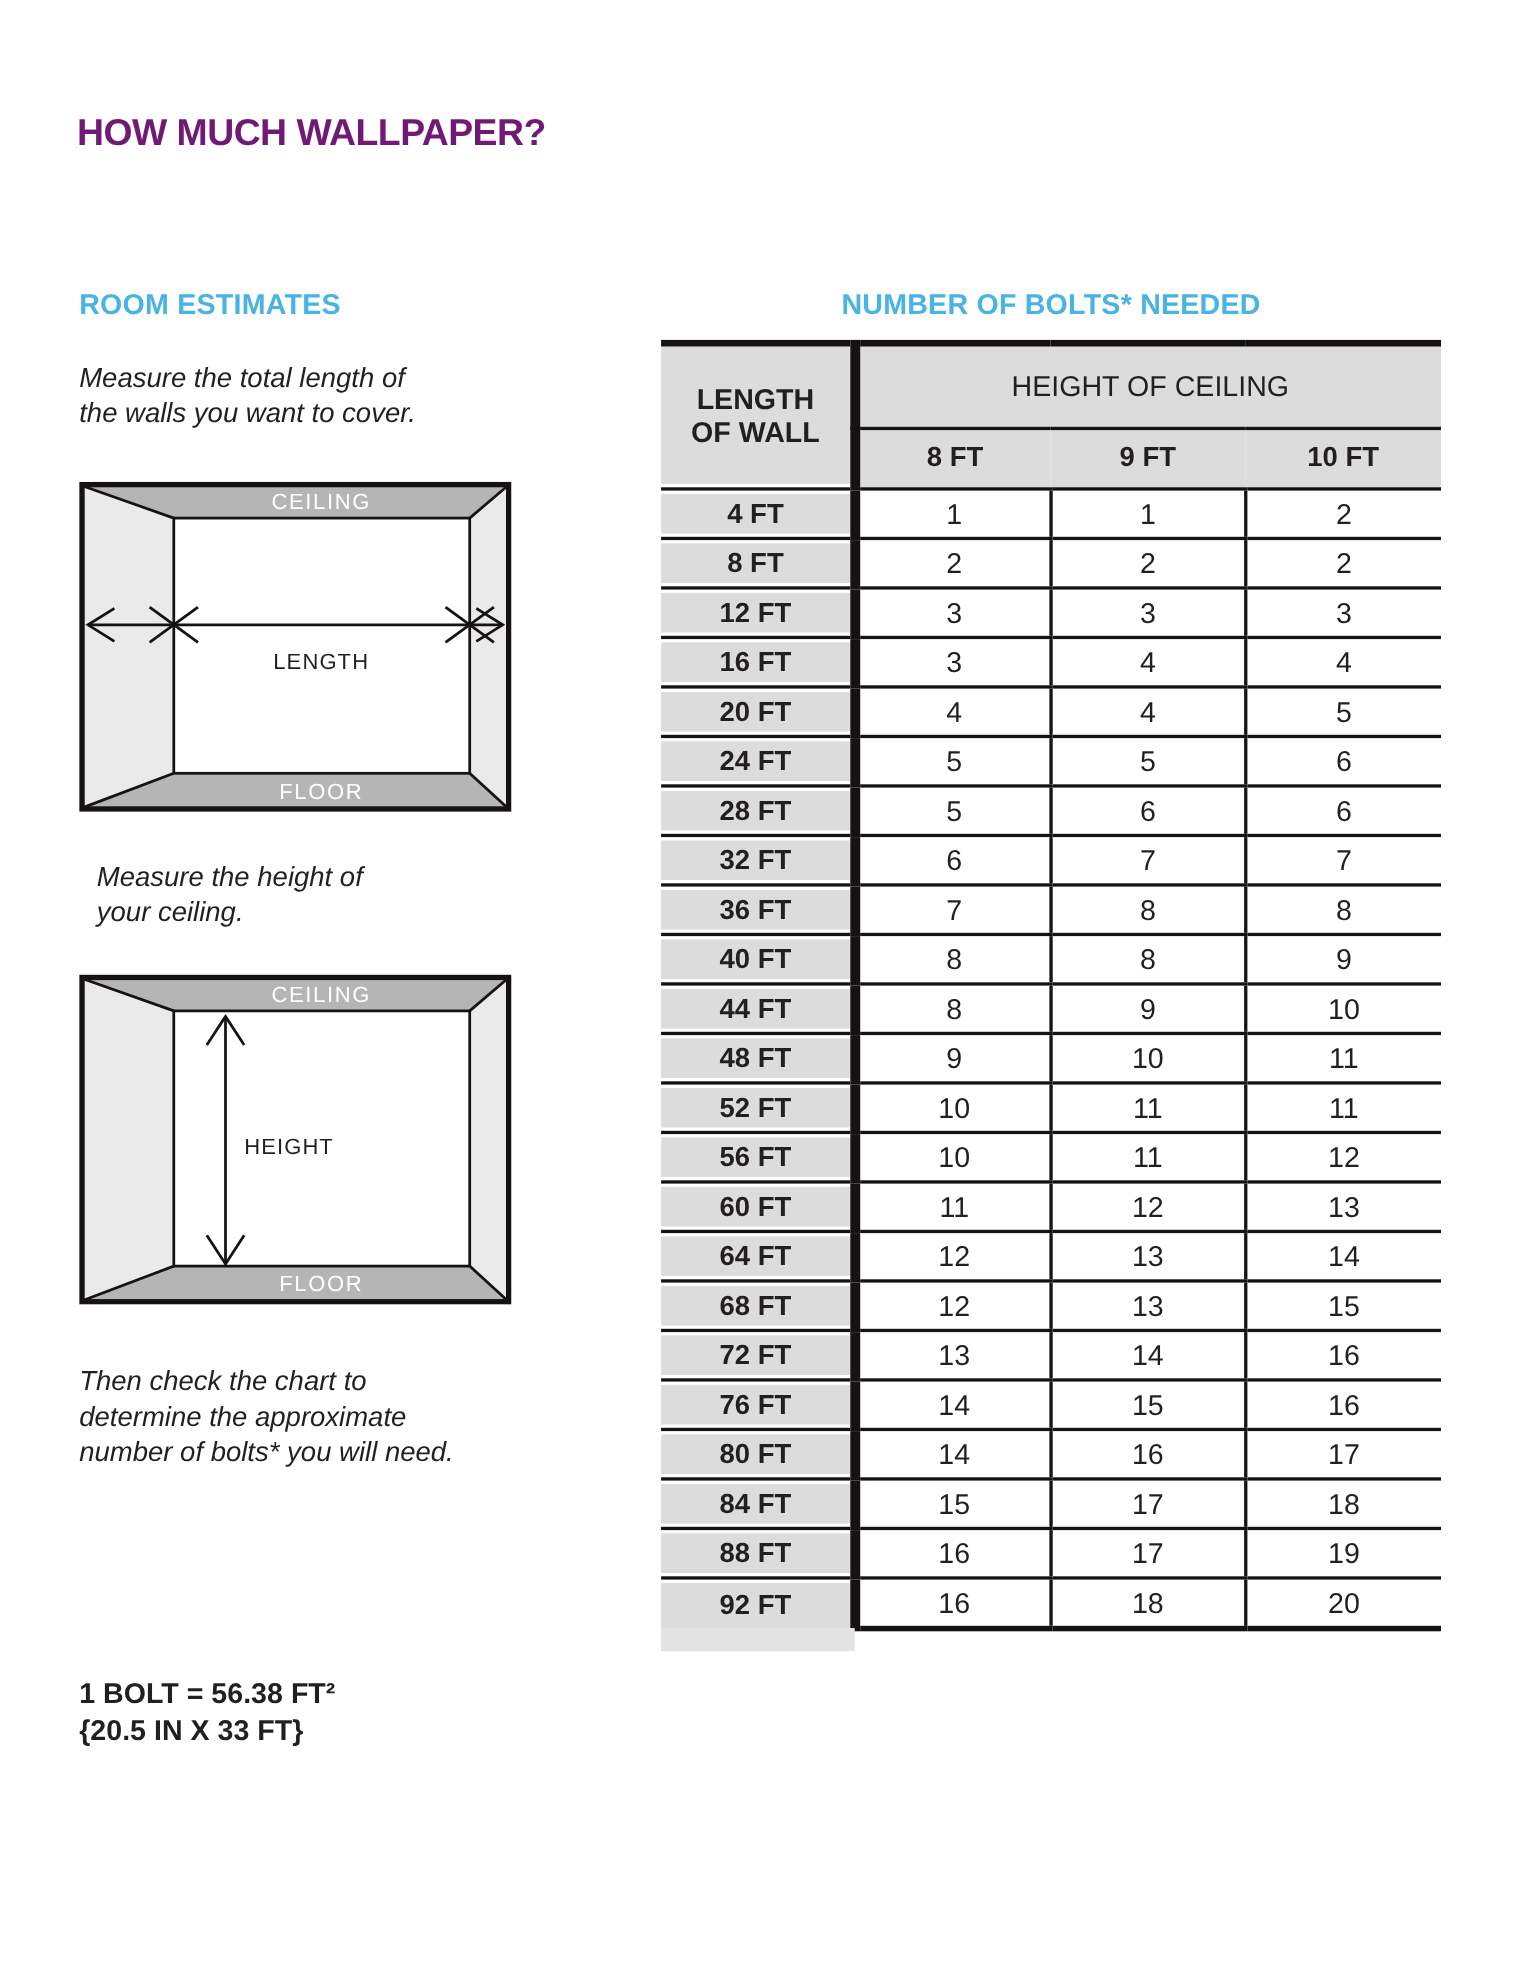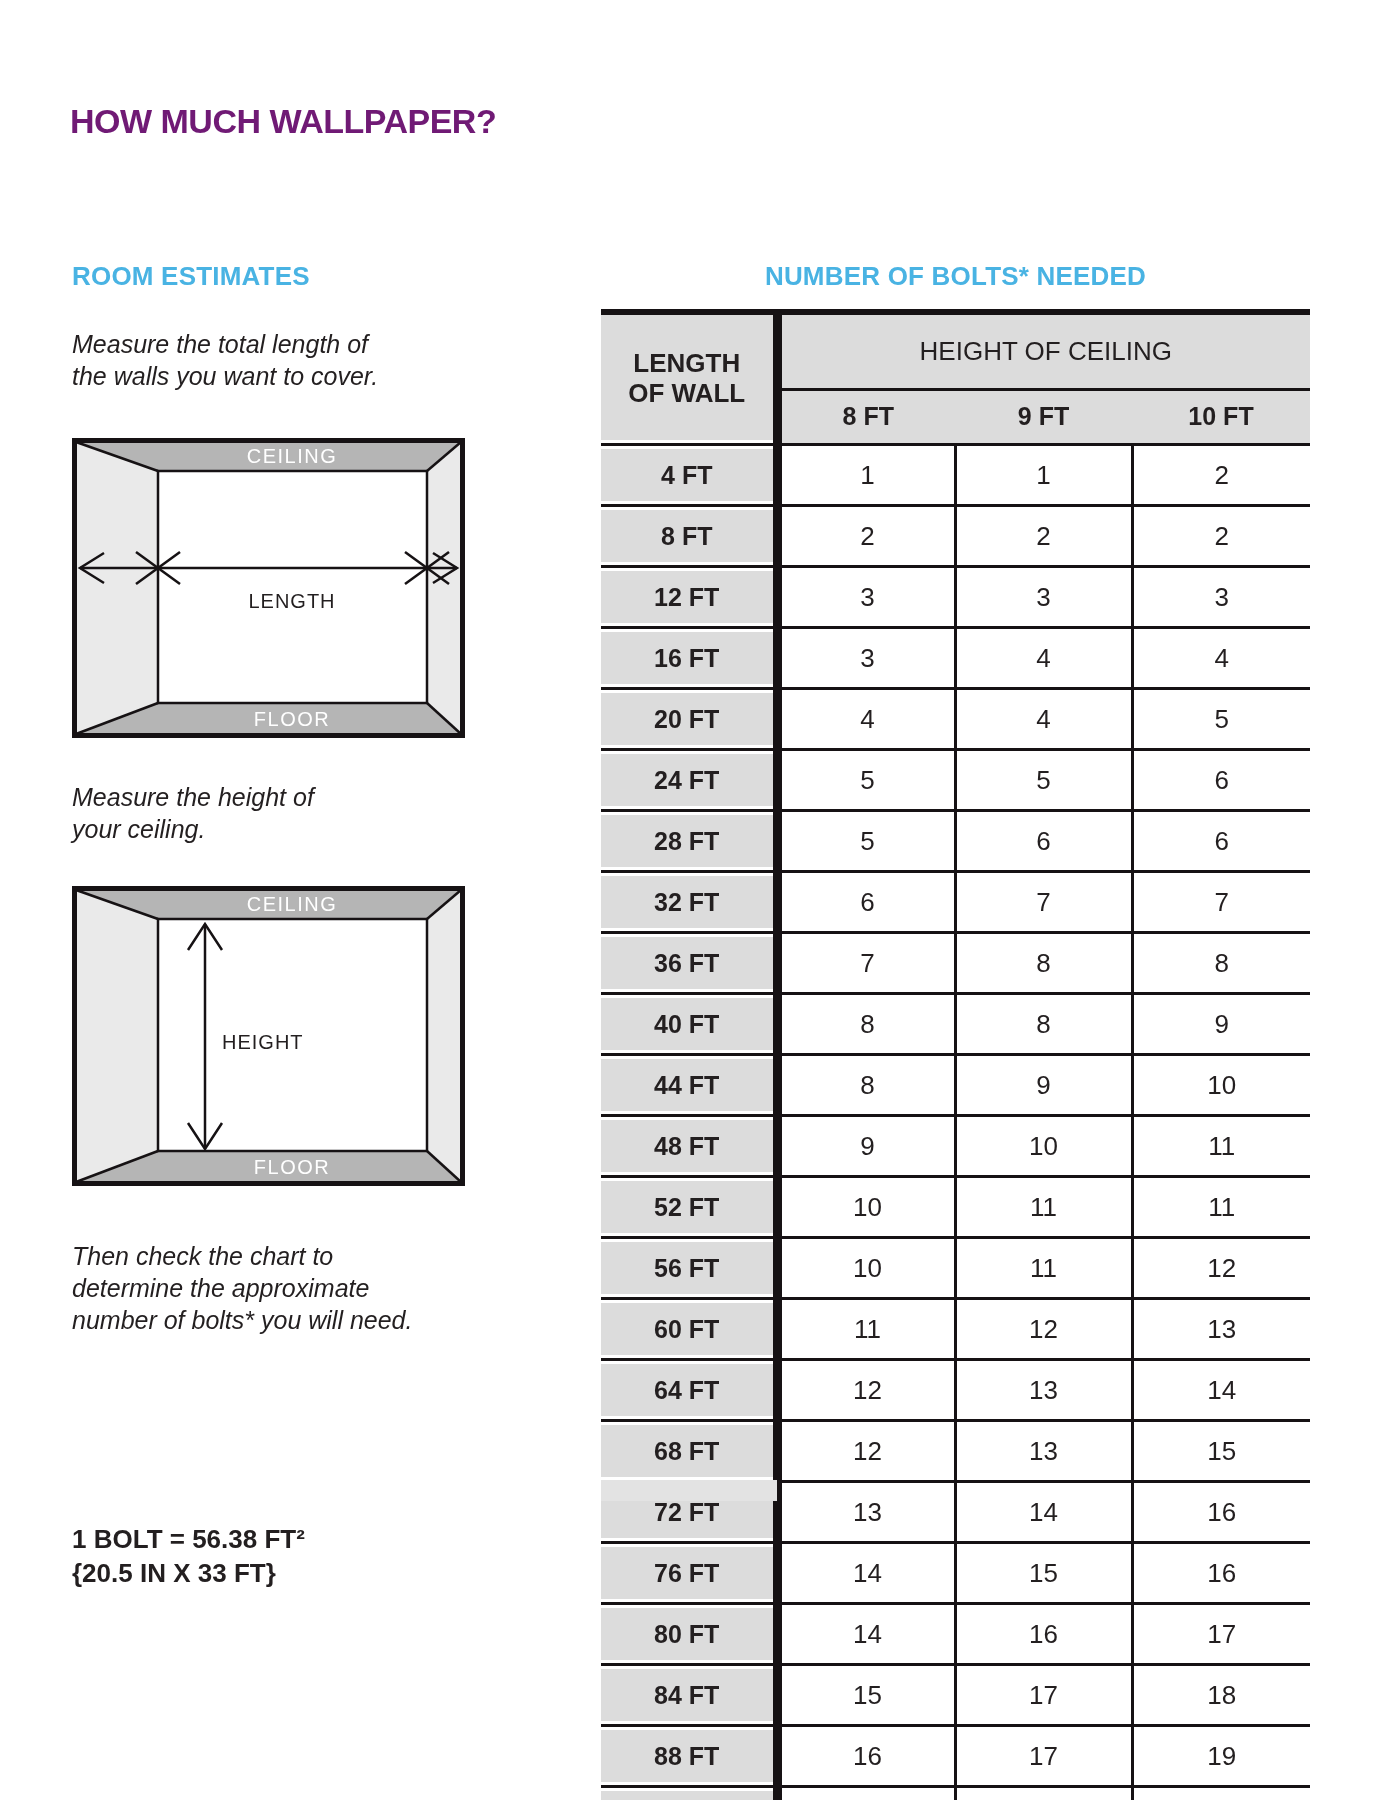--- a/index.html
+++ b/index.html
@@ -13,21 +13,21 @@
   }
   .section-heading{
     font-size:26px;font-weight:bold;color:#49b3e3;letter-spacing:0.2px;
   }
   .heading-left{left:72px;top:261px;}
   .heading-table{left:601px;top:261px;width:709px;text-align:center;}
   .body-text{
     font-size:25px;line-height:32px;white-space:pre-line;color:#231f20;font-style:italic;
   }
   .step1{left:72px;top:328px;}
-  .step2{left:72px;top:781px;}
+  .step2{left:88px;top:781px;}
   .step3{left:72px;top:1240px;}
   .footnote{left:72px;top:1428px;font-size:26px;font-weight:bold;line-height:37px;}
   .footnote .indent{padding-left:18px;}
   .bolt-spec{left:72px;top:1522px;font-size:26px;font-weight:bold;line-height:34px;white-space:pre-line;}
   .diagram{left:72px;}
   .diagram1{top:438px;}
   .diagram2{top:886px;}
 
   
   table.bolts{
@@ -49,21 +49,21 @@
     font-size:26px;font-weight:normal;text-align:center;vertical-align:middle;
   }
   th.subhead{
     background:#dcdcdc;border-bottom:3px solid #161214;height:51px;
     font-size:25px;font-weight:bold;text-align:center;vertical-align:middle;
   }
   tbody th.rowlabel{
     background:#ffffff;border-right:9px solid #161214;border-bottom:3px solid #161214;height:42px;
   }
   .rowlabel-inner{
-    background:#dcdcdc;height:52px;margin:3px 0;
+    background:#dcdcdc;height:36px;margin:3px 0;
     display:flex;align-items:center;justify-content:center;
     font-size:25px;font-weight:bold;
   }
   tbody td{
     background:#ffffff;border-bottom:3px solid #161214;height:42px;
     text-align:center;vertical-align:middle;font-size:26px;color:#231f20;
   }
   tbody td + td{border-left:3px solid #161214;}
   tbody tr:last-child td{border-bottom:5px solid #161214;}
   tbody tr:last-child th.rowlabel{border-bottom:none;}

